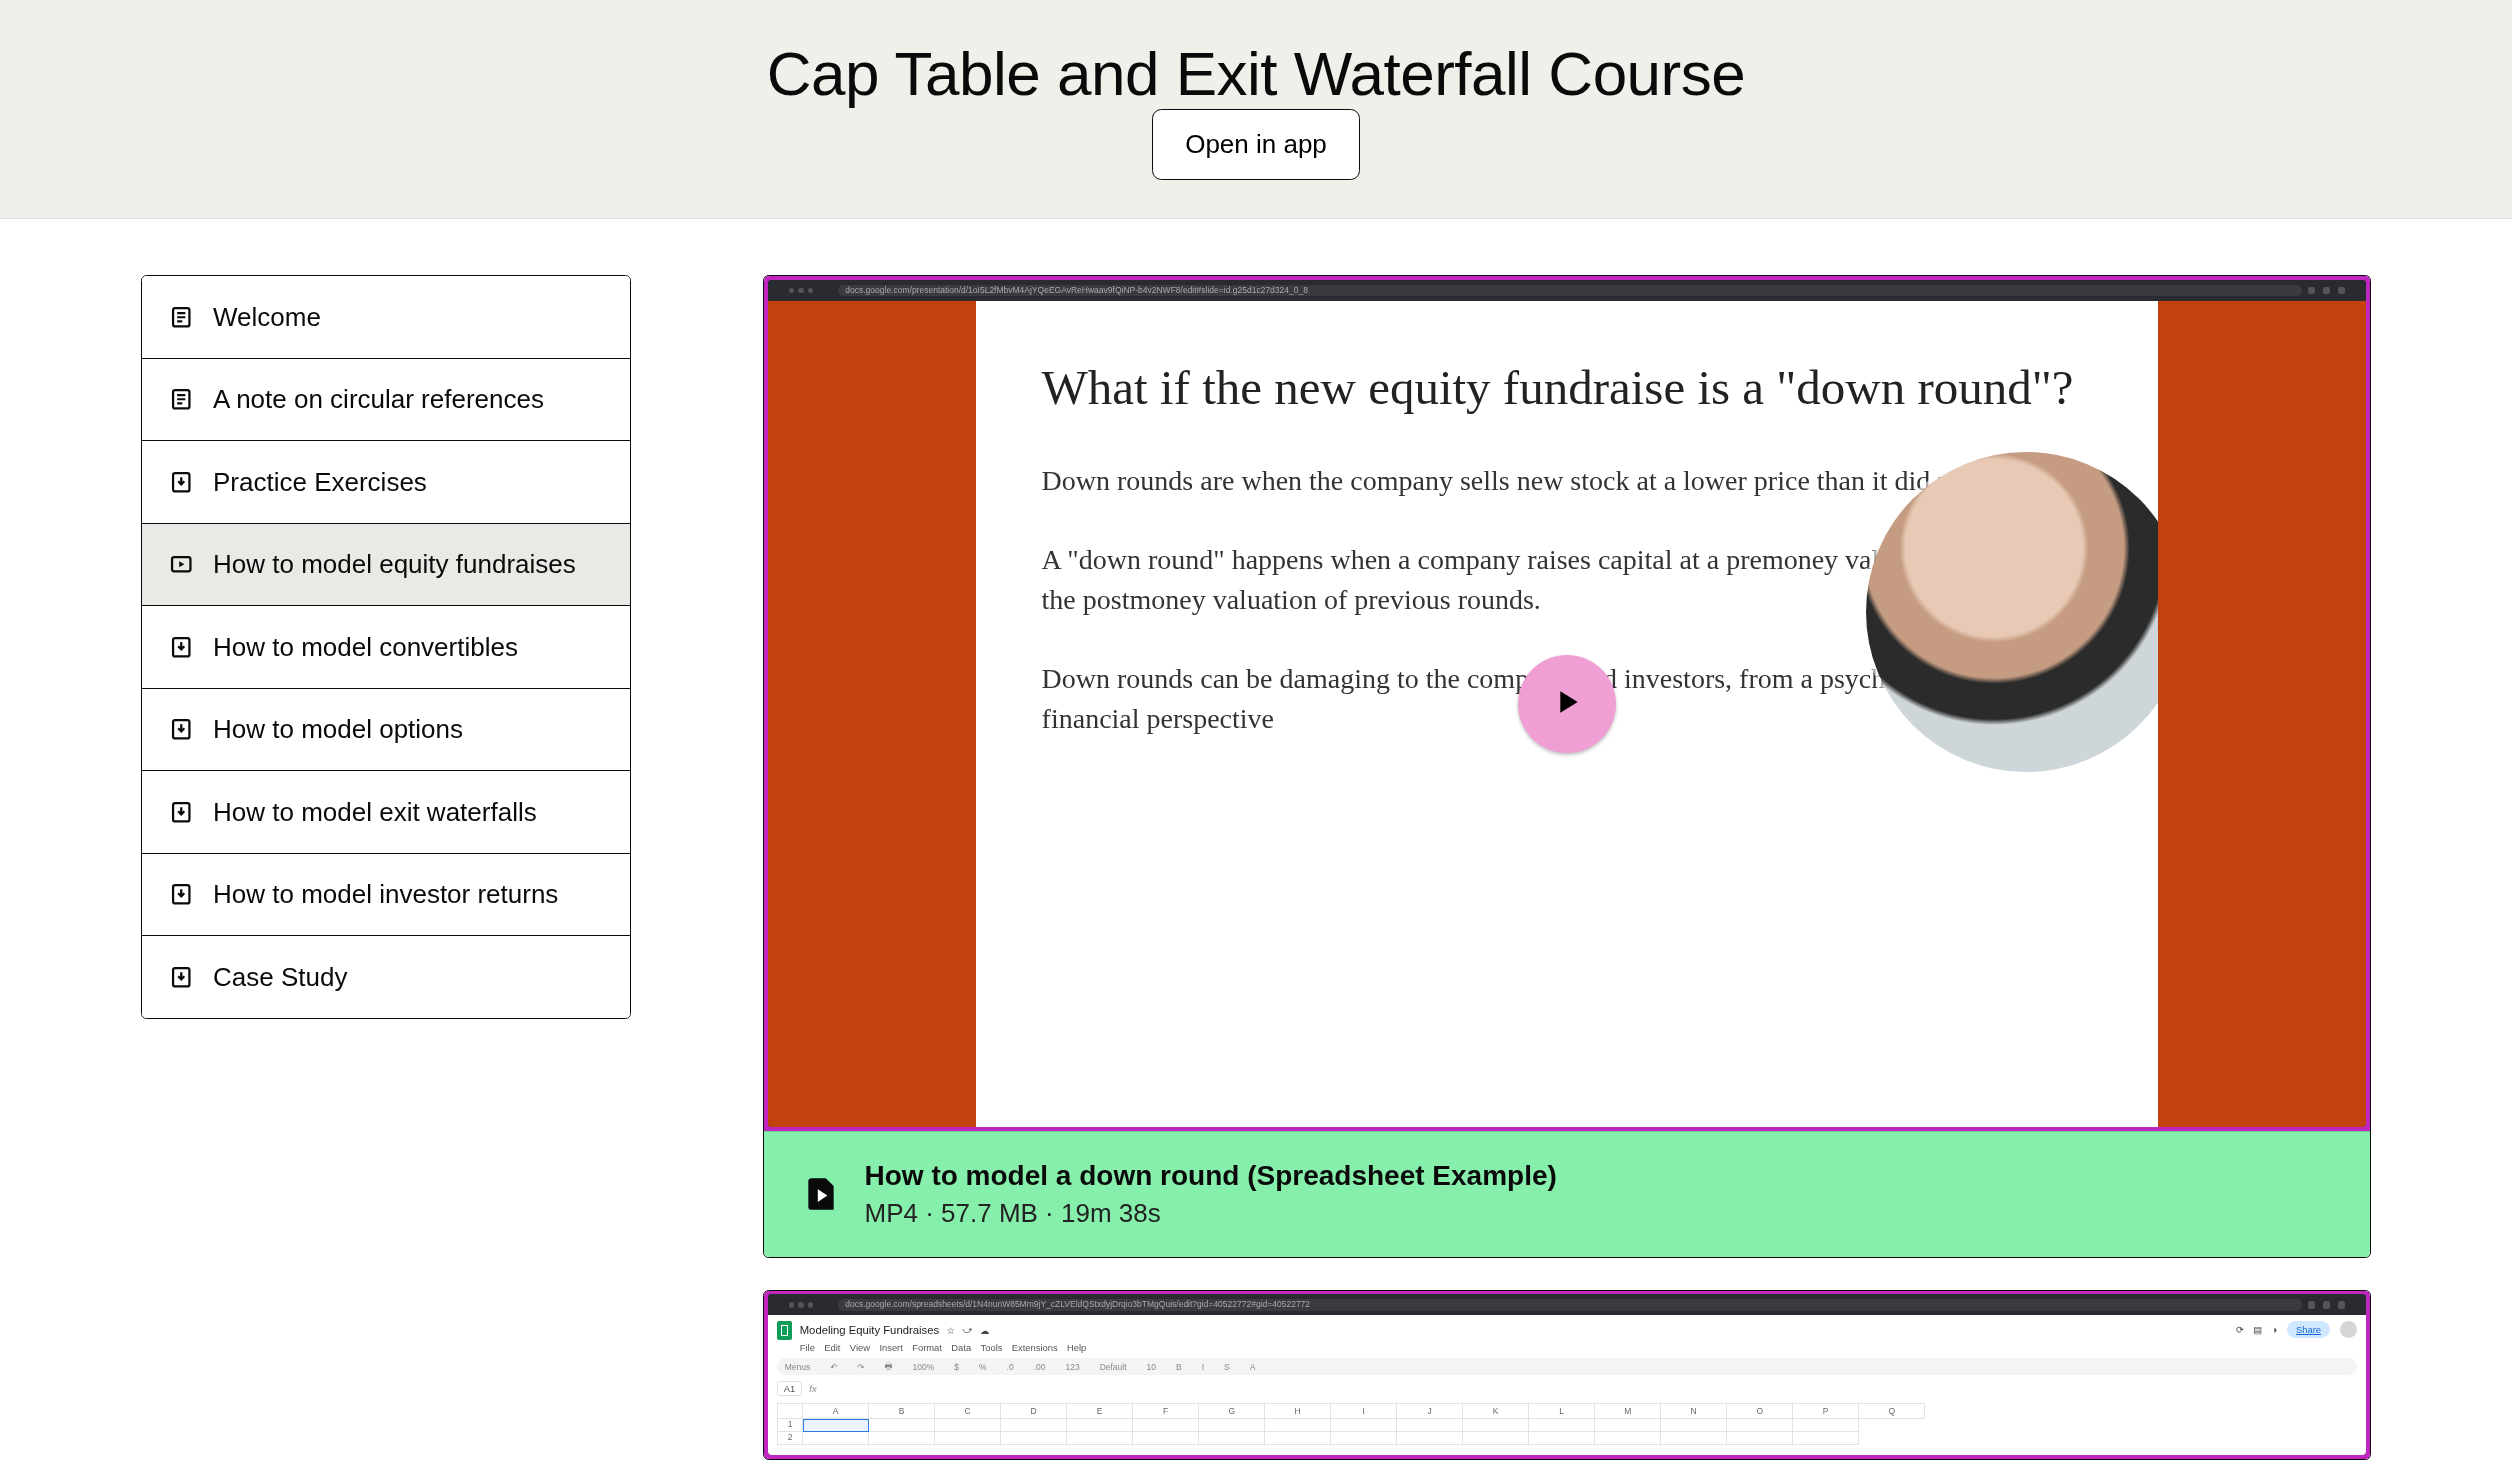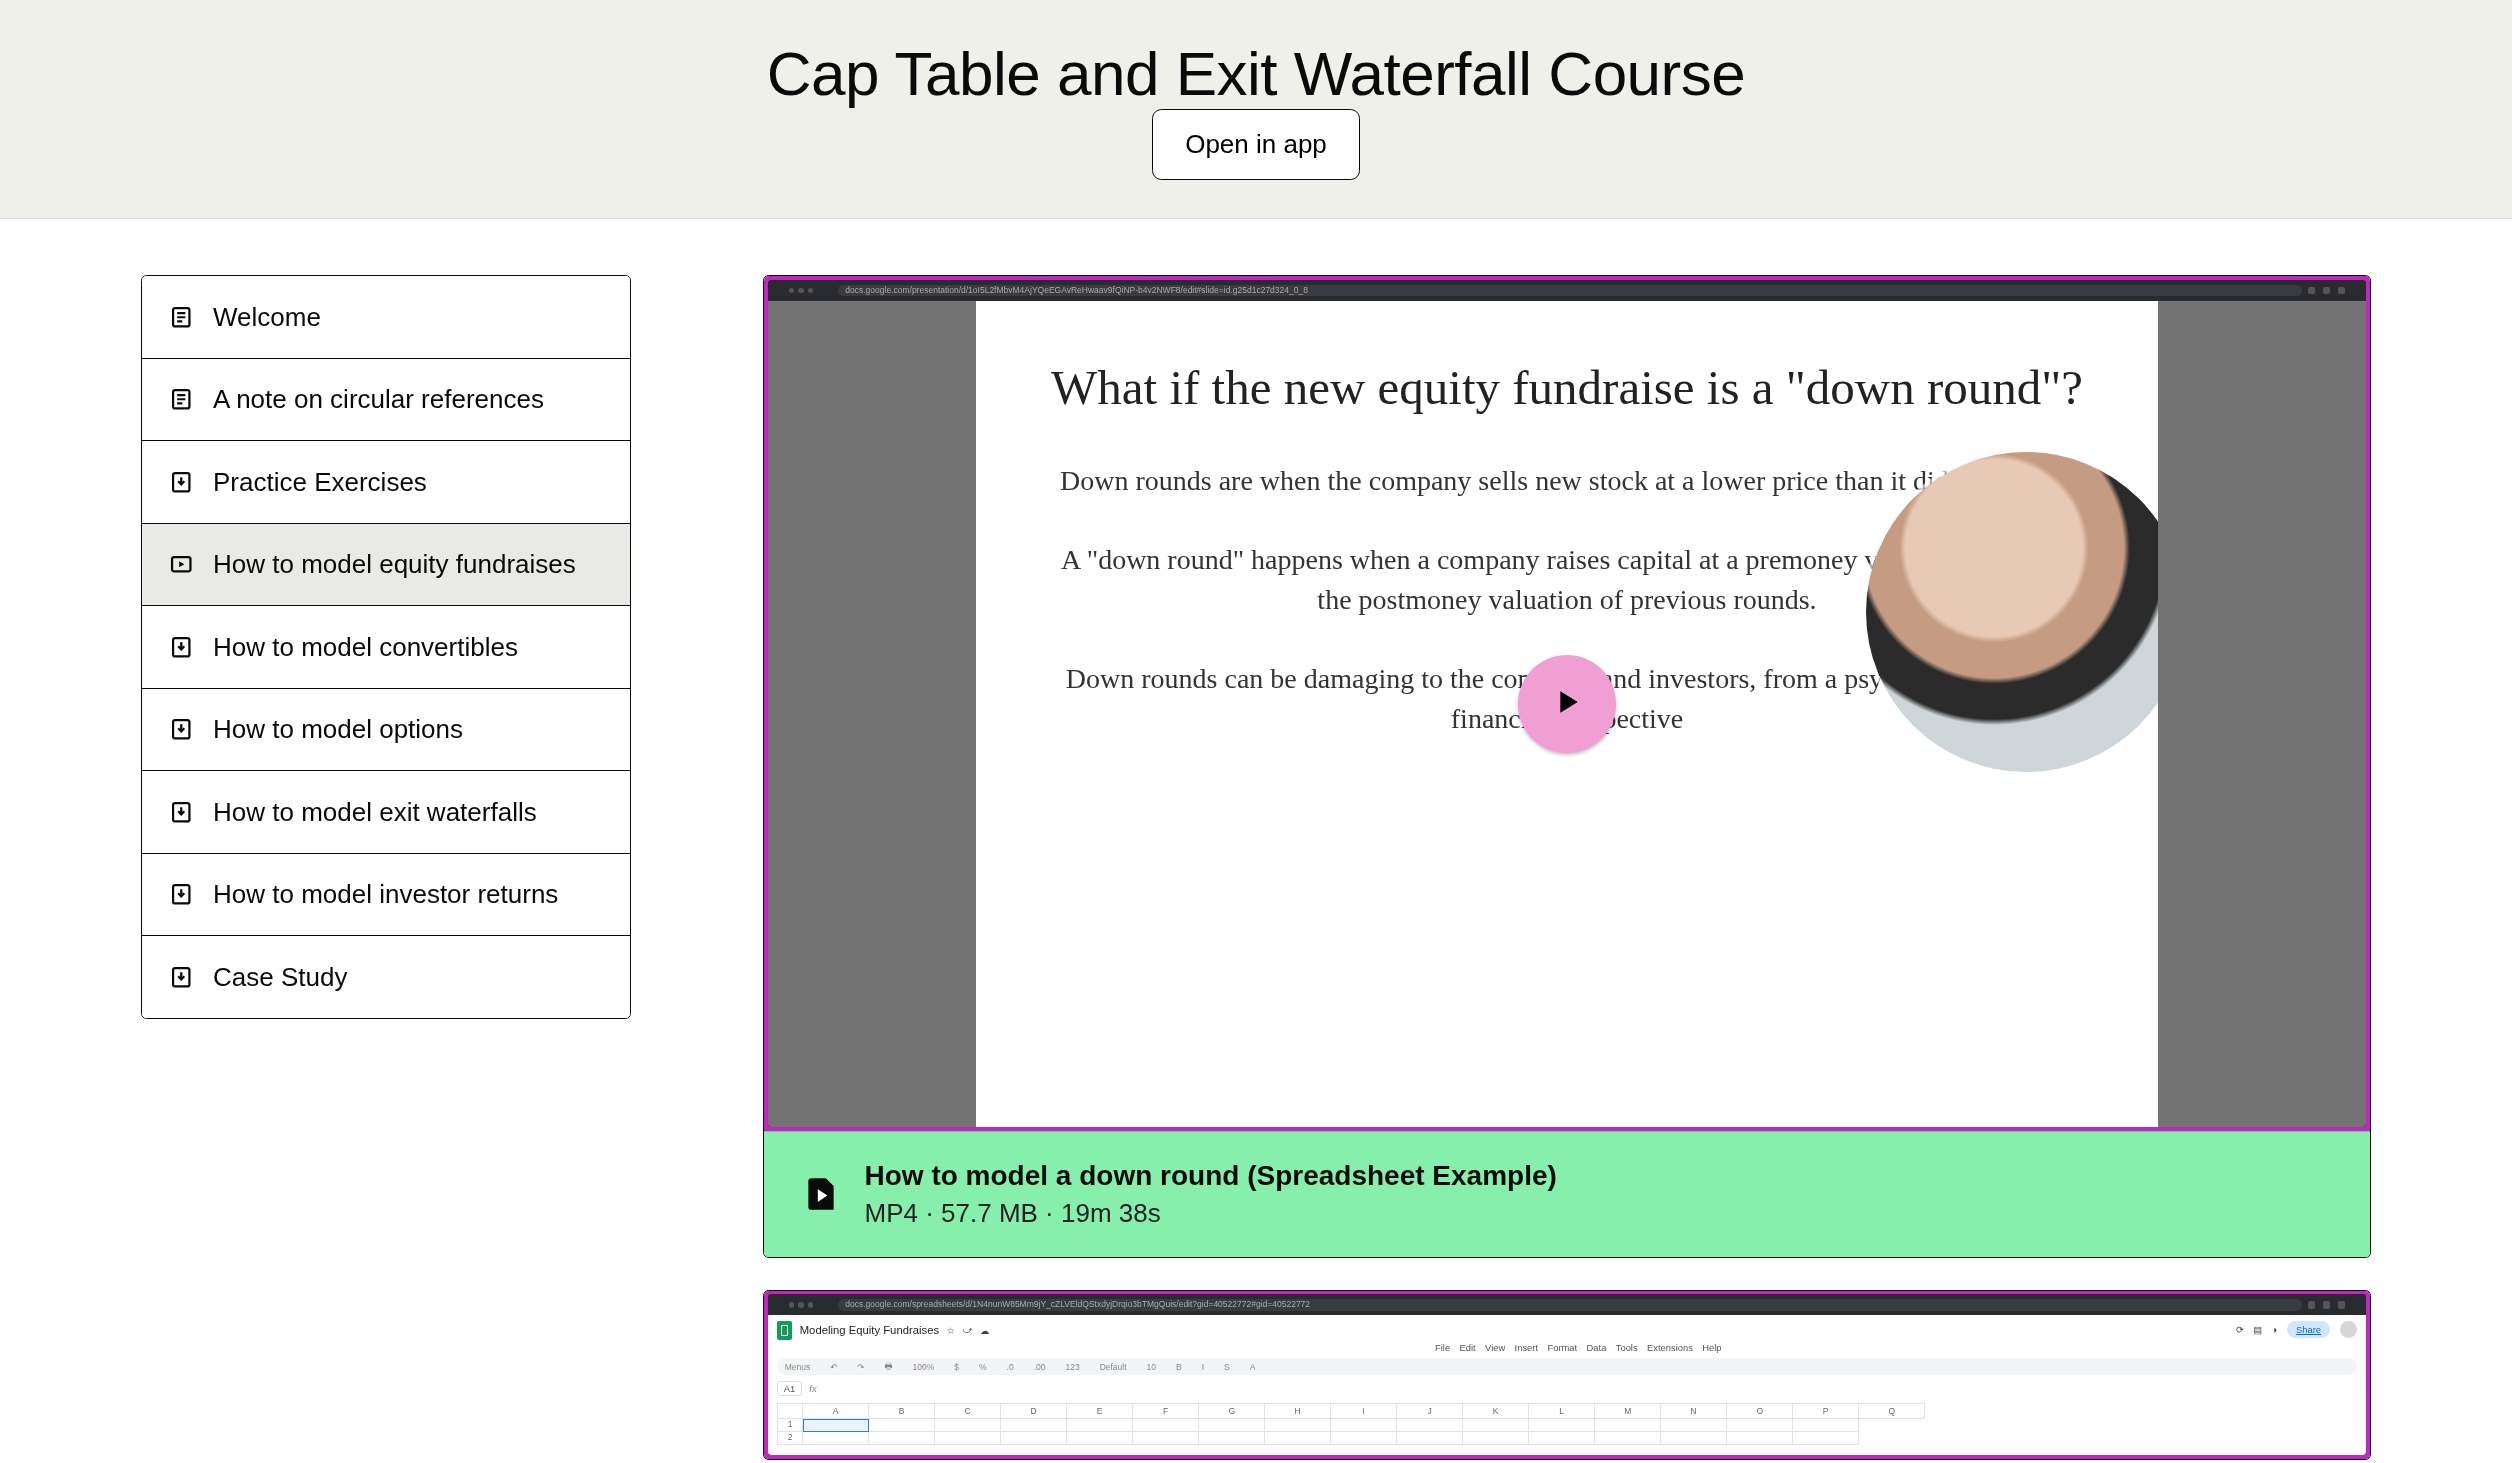--- a/index.html
+++ b/index.html
@@ -113,24 +113,23 @@
     line-height:11.3px;
     padding:0 7.5px;
     overflow:hidden; white-space:nowrap;
   }
   .browserbar .right-icons { display:flex; gap:7.5px; }
   .browserbar .right-icons span { width:7.5px; height:7.5px; background:#555; border-radius:1.9px; display:block; }
 
   .video-body {
     position:absolute;
     top:21px; left:0; right:0; bottom:0;
-    background:#737373;
+    background:#c2410c;
     display:flex;
     justify-content:center;
-    text-align:center;
   }
   .slide {
     background:#fff;
     width:74%;
     height:100%;
     padding:56px 66px 0 66px;
     font-family: Georgia, "Times New Roman", serif;
     color:#222;
     position:relative;
     overflow:hidden;
@@ -187,21 +186,21 @@
     top:21px; left:0; right:0; bottom:0;
     background:#fff;
     font-size:9.4px;
     color:#444;
     padding:5.6px 9.4px 0 9.4px;
   }
   .sheets-title-row { display:flex; align-items:center; gap:7.5px; }
   .sheets-logo { width:15px; height:19px; background:#0f9d58; border-radius:1.9px; position:relative; }
   .sheets-logo::after{content:"";position:absolute;inset:3.8px;border:0.9px solid #fff;}
   .sheets-name { font-size:11.3px; color:#222; }
-  .sheets-menus { font-size:9.4px; color:#555; margin-left:22.6px; margin-top:1.9px; display:flex; gap:9.4px; flex-wrap:wrap;justify-content:center;}
+  .sheets-menus { font-size:9.4px; color:#555; margin-left:22.6px; margin-top:1.9px; display:flex; gap:9.4px; flex-wrap:wrap;}
   .sheets-toolbar { margin-top:5.6px; height:17px; background:#f3f4f6; border-radius:9.4px; display:flex; align-items:center; padding:0 7.5px; gap:20px; color:#888; font-size:8.5px;}
   .sheets-right { position:absolute; right:9.4px; top:5.6px; display:flex; align-items:center; gap:9.4px; }
   .share-pill { background:#cfe8ff; color:#1366d6; font-size:9.4px; padding:2.8px 9.4px; border-radius:9.4px;text-decoration:underline; }
   .avatar-sm { width:17px; height:17px; border-radius:50%; background:#d6d6d6; }
   .sheets-colhdr { margin-top:7.5px; display:flex; }
   .sheets-colhdr span { flex:0 0 66px; text-align:center; font-size:8.5px; color:#666; border:0.9px solid #e2e2e2; border-left:none; padding:1.9px 0;}
   .sheets-colhdr span:first-child{border-left:0.9px solid #e2e2e2;}
   .sheets-row { display:flex; }
   .sheets-row span { flex:0 0 66px; height:13px; border:0.9px solid #e2e2e2; border-top:none; border-left:none;}
   .sheets-row span:first-child{border-left:0.9px solid #e2e2e2;}

